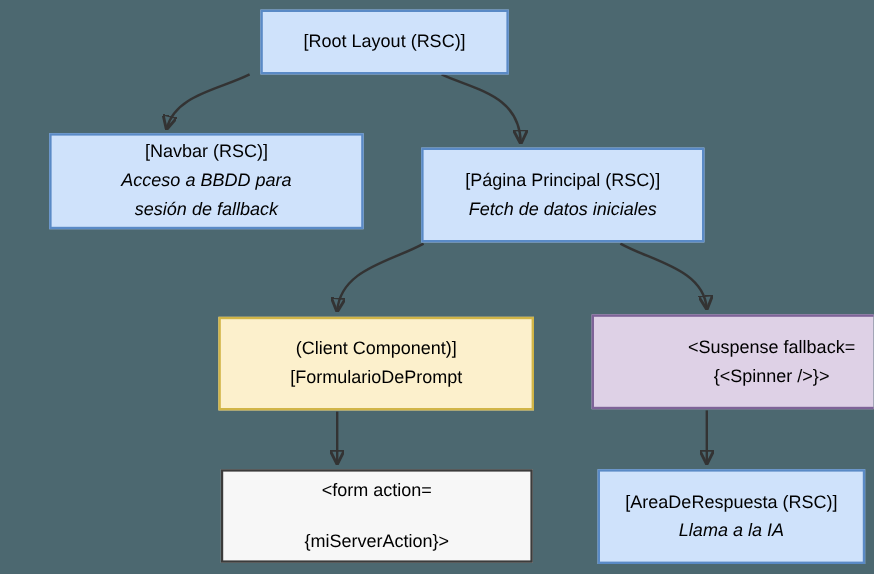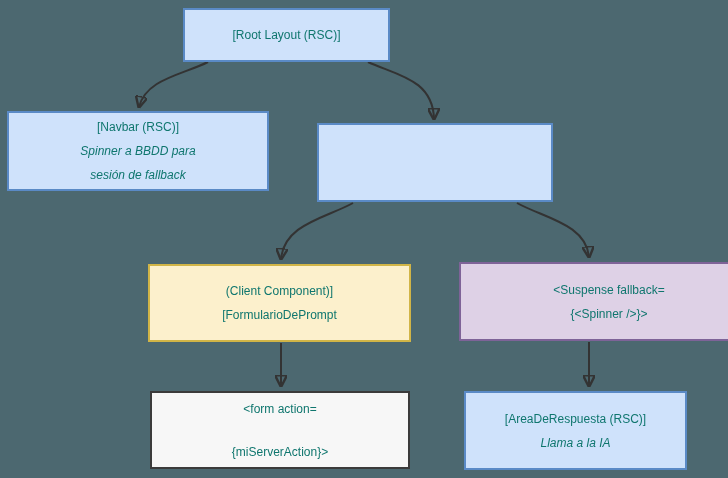--- a/index.html
+++ b/index.html
@@ -29,23 +29,24 @@
     stroke-width: 2;
   }
   .node {
     position: absolute;
     box-sizing: border-box;
     display: flex;
     flex-direction: column;
     justify-content: center;
     align-items: center;
     text-align: center;
-    color: #0f766e;
-    font-size: 12px;
+    color: #000000;
+    font-size: 15px;
     line-height: 24px;
+    margin-left: 34px;
   }
   .node .sub { font-style: italic; }
   .n-blue   { background: #CFE2FB; border: 2px solid #5A8AC6; }
   .n-yellow { background: #FCF0CC; border: 2px solid #D1B547; }
   .n-purple { background: #DED1E6; border: 2px solid #7E6398; }
   .n-white  { background: #F7F7F7; border: 2px solid #3B3B3B; }
 
   #node-root       { left: 183px; top: 8px;   width: 207px; height: 54px; }
   #node-navbar     { left: 7px;   top: 111px; width: 262px; height: 80px; }
   #node-pagina     { left: 317px; top: 123px; width: 236px; height: 79px; }
@@ -72,25 +73,27 @@
     <path d="M 281 343 L 281 386" marker-end="url(#arrowhead)"></path>
     <path d="M 589 342 L 589 386" marker-end="url(#arrowhead)"></path>
   </svg>
 
   <div class="node n-blue" id="node-root">
     <div class="t">[Root Layout (RSC)]</div>
   </div>
 
   <div class="node n-blue" id="node-navbar">
     <div class="t">[Navbar (RSC)]</div>
-    <div class="sub">Spinner a BBDD para</div>
+    <div class="sub">Acceso a BBDD para</div>
     <div class="sub">sesión de fallback</div>
   </div>
 
   <div class="node n-blue" id="node-pagina">
+    <div class="t">[Página Principal (RSC)]</div>
+    <div class="sub">Fetch de datos iniciales</div>
   </div>
 
   <div class="node n-yellow" id="node-formulario">
     <div class="t">(Client Component)]</div>
     <div class="t">[FormularioDePrompt</div>
   </div>
 
   <div class="node n-purple" id="node-suspense">
     <div class="t">&lt;Suspense fallback=</div>
     <div class="t">{&lt;Spinner /&gt;}&gt;</div>

